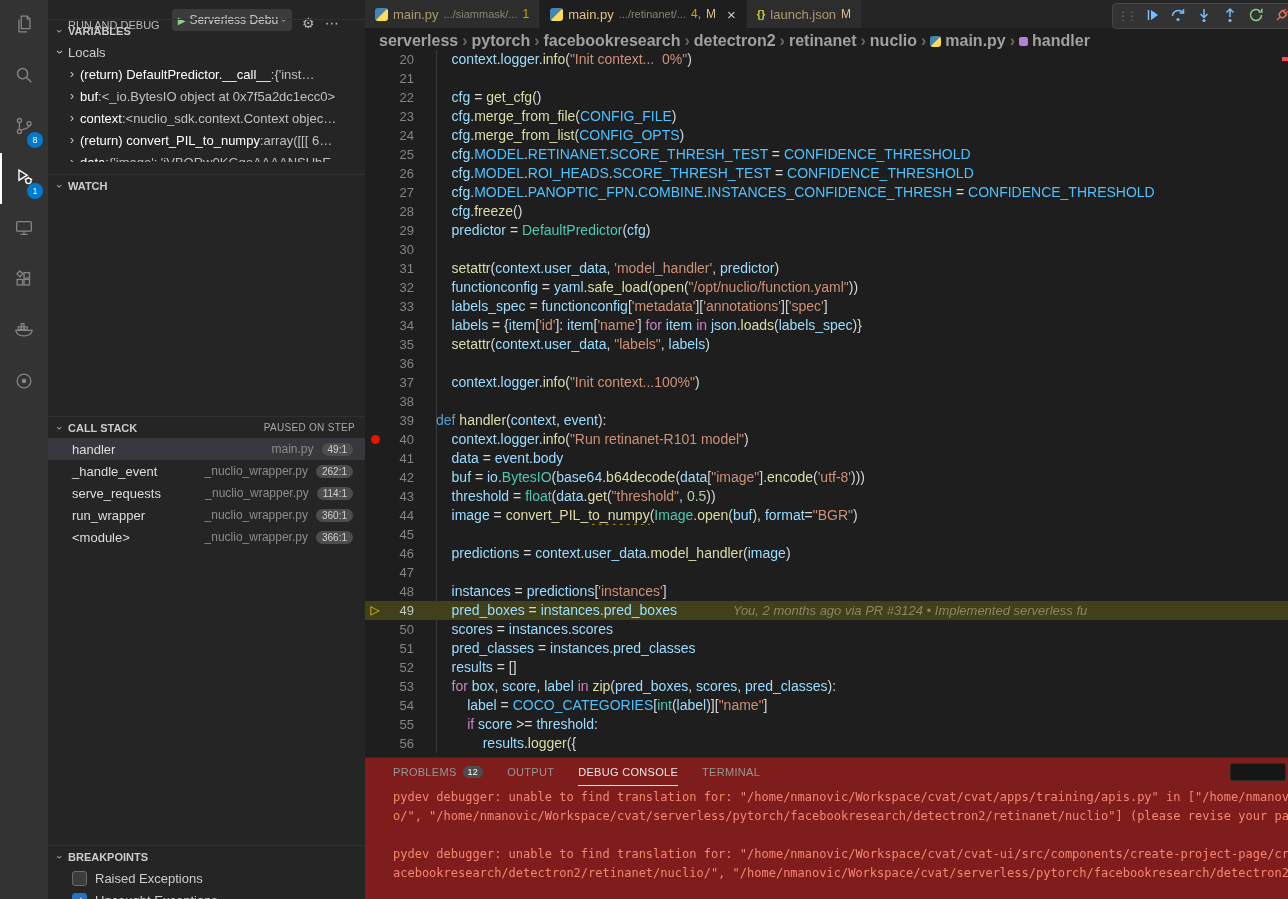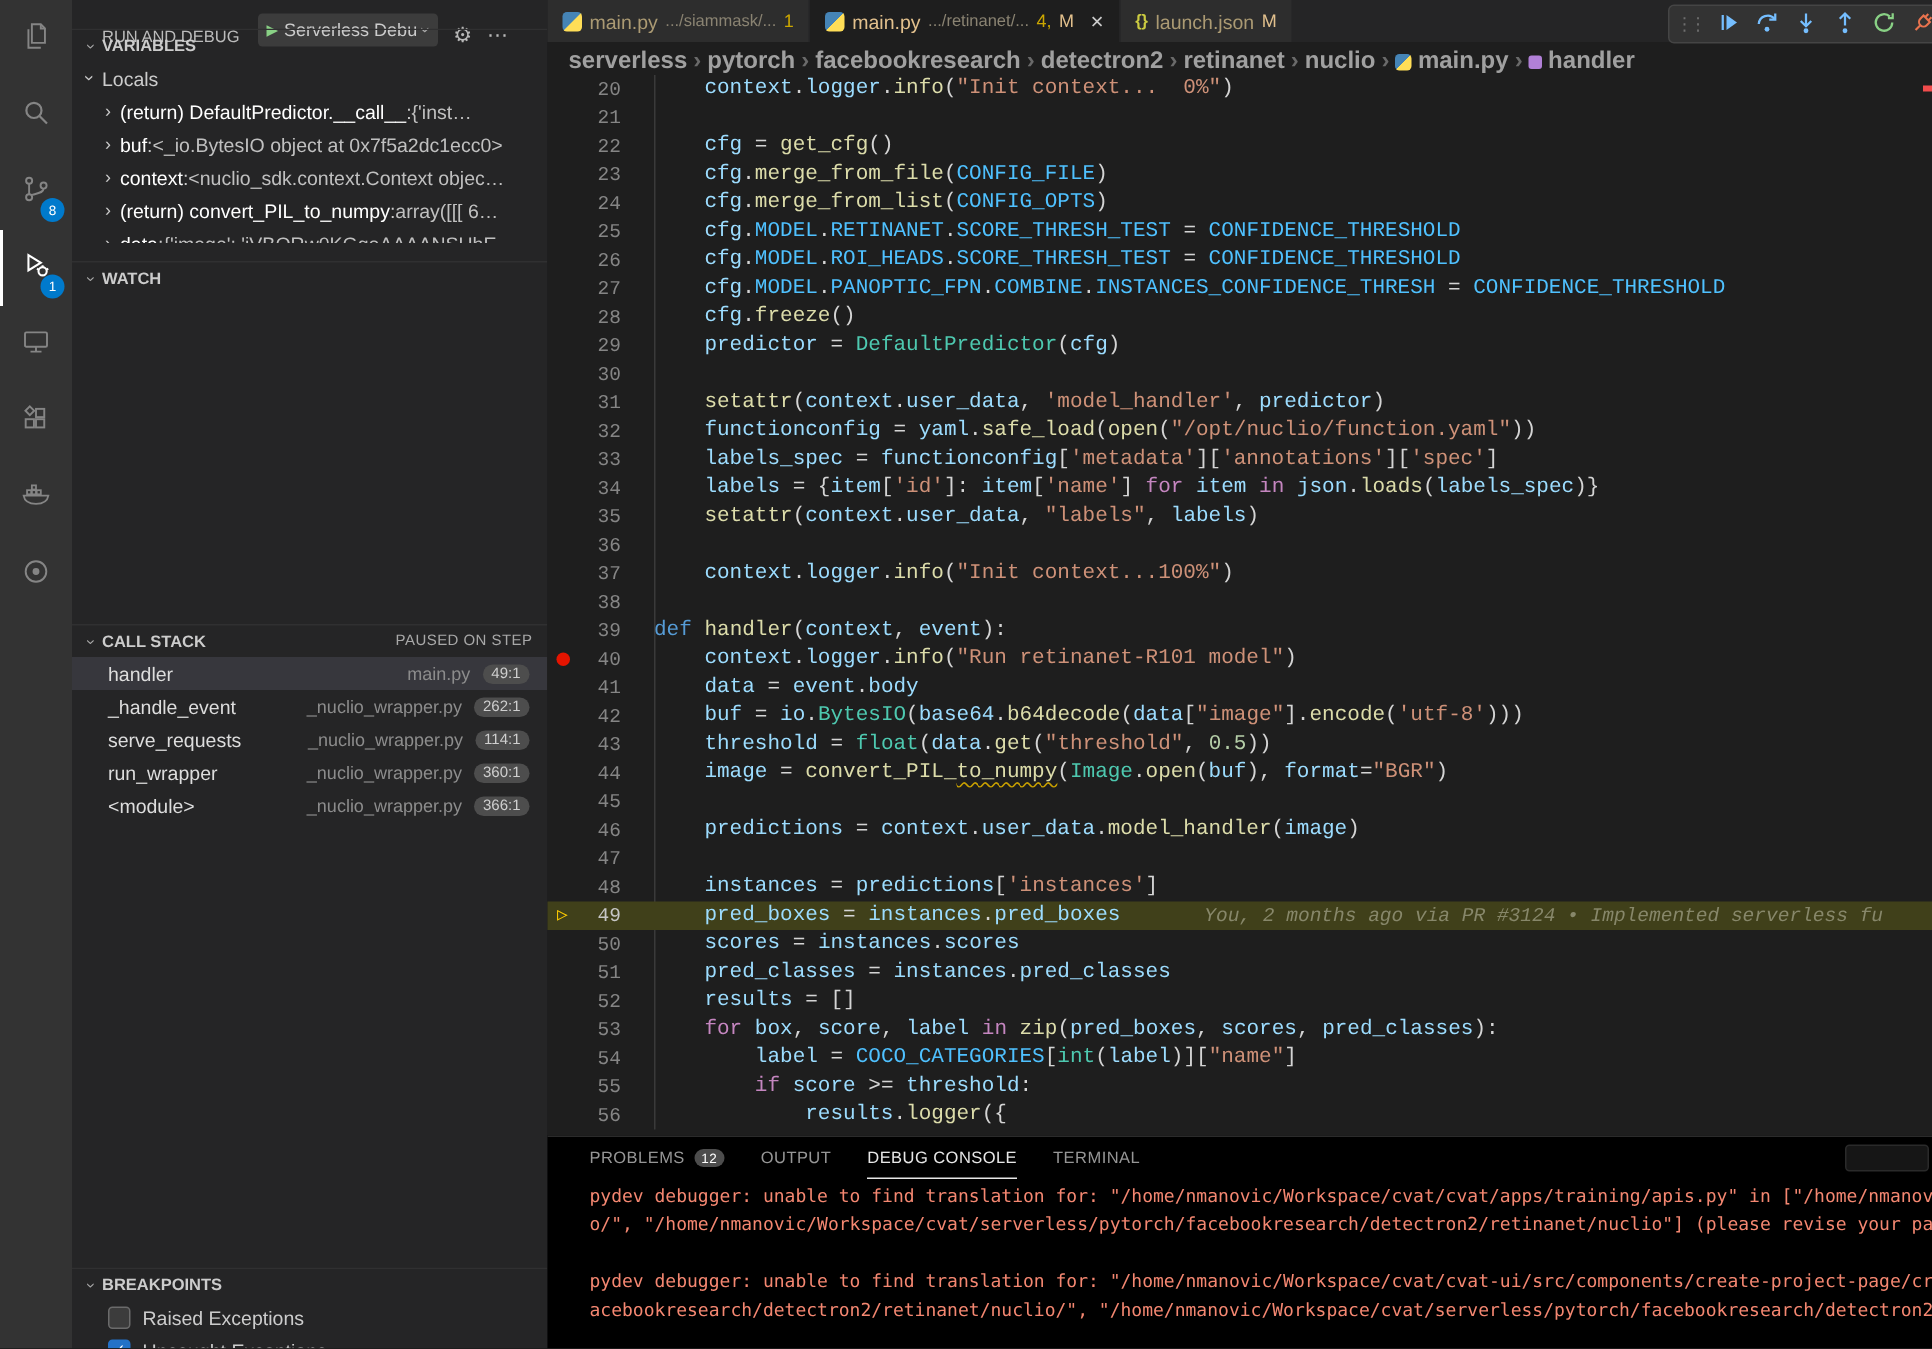--- a/index.html
+++ b/index.html
@@ -67,40 +67,40 @@
   .tab-badge{color:#cca700;font-size:12px;}
   .tab-git{color:#e2c08d;font-size:12px;}
   .tab-close{color:#cccccc;margin-left:6px;font-size:15px;line-height:1;cursor:pointer;}
 
   .breadcrumbs{height:22px;display:flex;align-items:flex-end;padding-left:14px;font-size:16px;color:#a0a0a0;background:#1e1e1e;font-weight:bold;}
   .bc-sep{color:#6a6a6a;margin:0 4px;}
   .bc-item{display:flex;align-items:center;gap:4px;cursor:pointer;}
   .method-ico{width:9px;height:9px;background:#b180d7;border-radius:2px;display:inline-block;}
 
   .editor{position:absolute;top:50px;left:0;width:100%;height:707px;background:#1e1e1e;
-          font-family:Liberation Mono, monospace;font-size:14px;}
+          font-family:Liberation Sans, sans-serif;font-size:14px;}
   .indent-guide{position:absolute;left:71px;top:0;height:703px;width:1px;background:#3a3a3a;}
   .ruler-mark{position:absolute;right:0;top:7px;width:6px;height:4px;background:#f14c4c;}
   .code-row{position:relative;display:flex;height:19px;line-height:19px;white-space:pre;overflow:hidden;}
   .code-row.current{background:#40401a;}
   .glyph{width:20px;flex:none;display:flex;align-items:center;justify-content:center;cursor:pointer;}
   .bp-dot{width:9px;height:9px;border-radius:50%;background:#e51400;}
   .cur-arrow{color:#ffcc00;font-size:12px;}
   .lnum{width:29px;flex:none;text-align:right;color:#858585;font-size:13px;}
   .code-row.current .lnum{color:#c6c6c6;}
   .code{padding-left:22px;}
   .blame{color:#87876a;font-style:italic;margin-left:56px;font-size:13px;}
 
   .tk-d{color:#d4d4d4;} .tk-v{color:#9cdcfe;} .tk-f{color:#dcdcaa;} .tk-s{color:#ce9178;}
   .tk-k{color:#569cd6;} .tk-c{color:#c586c0;} .tk-C{color:#4fc1ff;} .tk-t{color:#4ec9b0;}
   .tk-n{color:#b5cea8;}
   .tk-fw{color:#dcdcaa;text-decoration:underline wavy #c8a000 1px;text-underline-offset:3px;}
 
   
-  .panel{position:absolute;top:757px;left:0;width:100%;height:142px;background:#000000;border-top:1px solid #2b2b2b;}
+  .panel{position:absolute;top:757px;left:0;width:100%;height:142px;background:#7f1d1d;border-top:1px solid #2b2b2b;}
   .panel-tabs{display:flex;align-items:stretch;height:28px;padding-left:28px;gap:24px;}
   .panel-tab{display:flex;align-items:center;gap:6px;font-size:11px;color:#969696;letter-spacing:.3px;cursor:pointer;}
   .panel-tab.active{color:#e7e7e7;box-shadow:inset 0 -1px 0 #e7e7e7;}
   .pt-badge{background:#4d4d4d;color:#ffffff;font-size:9px;border-radius:8px;padding:1px 5px;}
   .panel-filter{position:absolute;top:5px;right:2px;width:56px;height:18px;background:#161616;border:1px solid #2a2a2a;border-radius:3px;}
   .console{position:absolute;top:28px;left:0;right:0;bottom:0;overflow:hidden;padding:2px 0 0 28px;
            font-family:"DejaVu Sans Mono",monospace;font-size:12px;color:#f48771;}
   .console-line{height:19px;line-height:19px;white-space:pre;overflow:hidden;}
 
   

